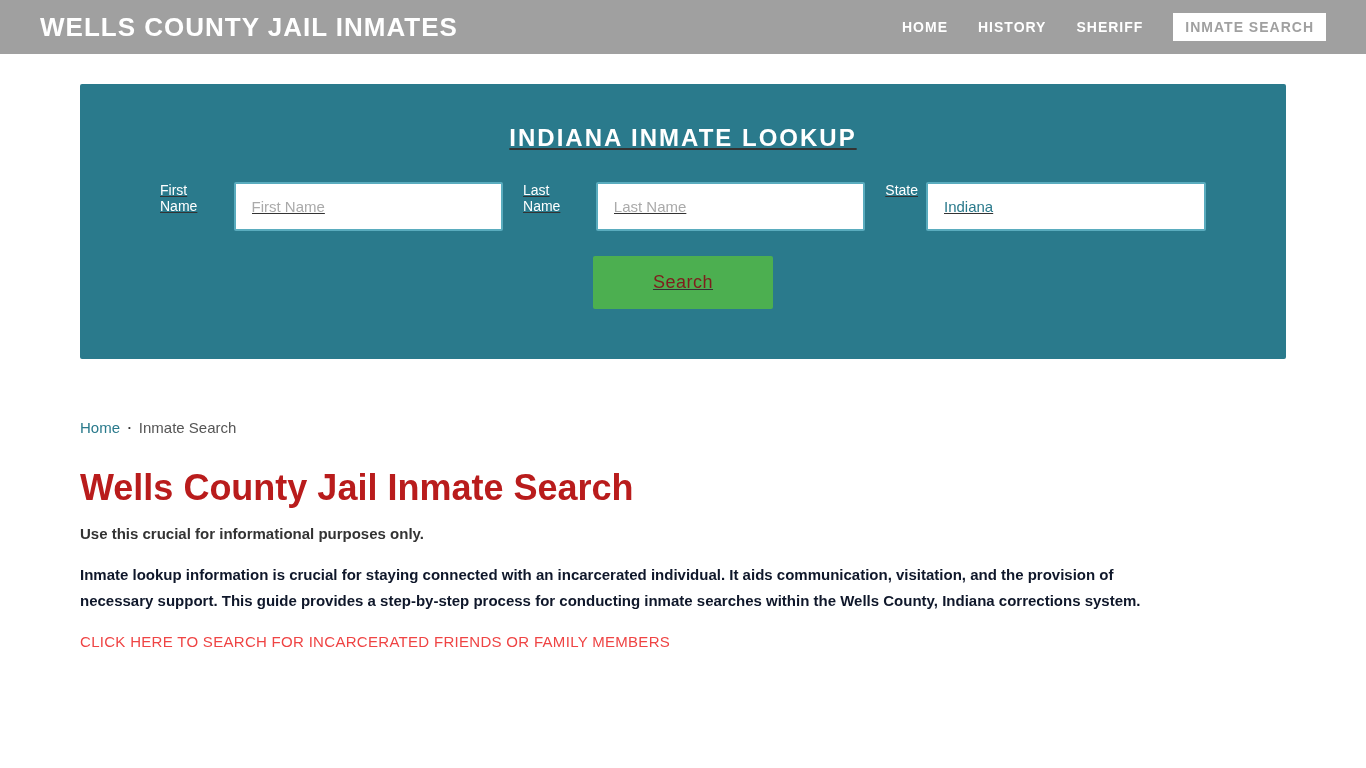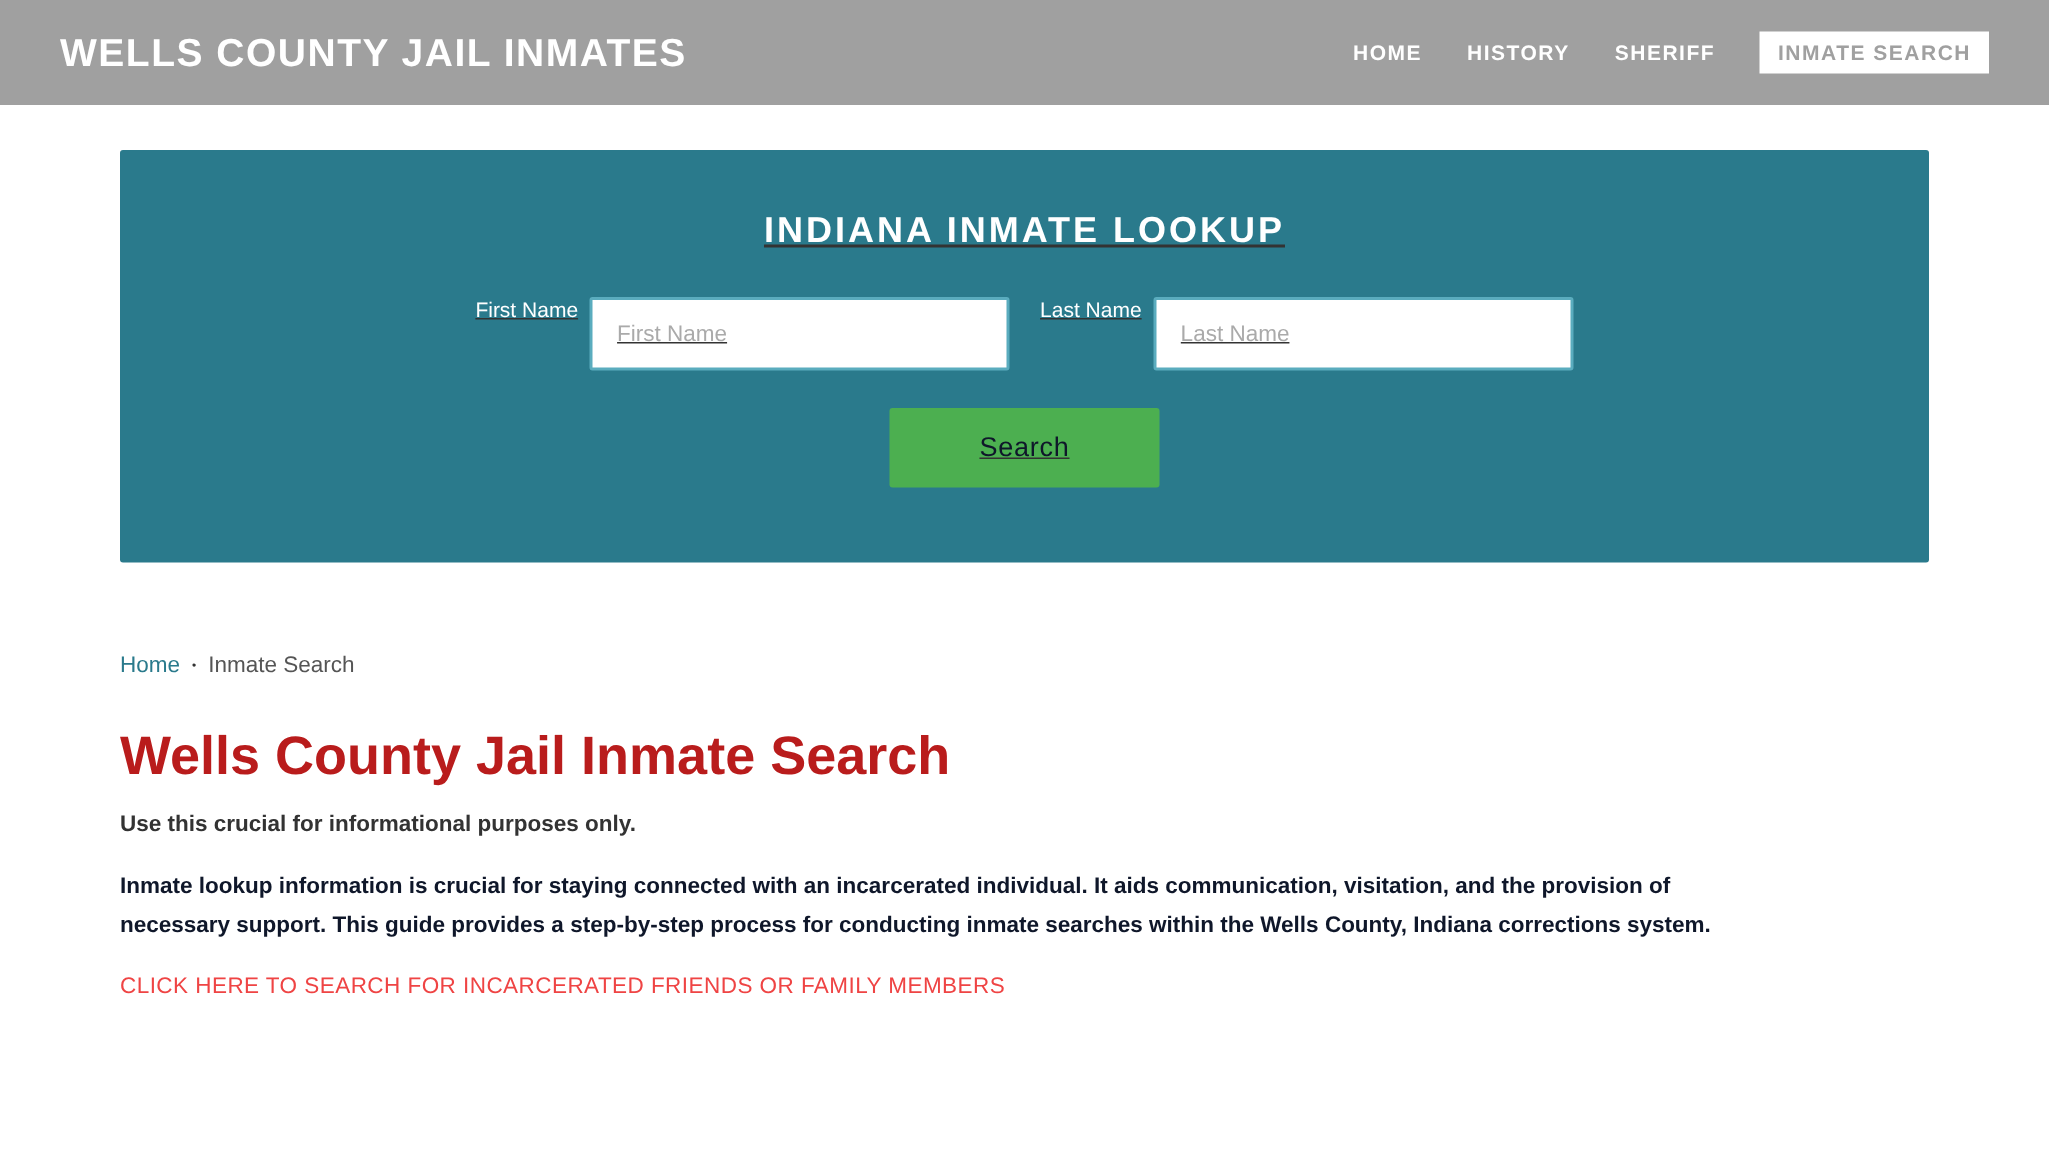--- a/index.html
+++ b/index.html
@@ -16,21 +16,21 @@
       min-height: 768px;
     }
 
     
     .header {
       background: #a0a0a0;
       padding: 0 40px;
       display: flex;
       align-items: center;
       justify-content: space-between;
-      height: 70px;
+      height: 54px;
     }
 
     .site-title {
       color: #fff;
       font-size: 26px;
       font-weight: 900;
       letter-spacing: 1px;
       text-transform: uppercase;
     }
 
@@ -115,21 +115,21 @@
       font-size: 15px;
     }
 
     .search-btn-row {
       display: flex;
       justify-content: center;
     }
 
     .search-btn {
       background: #4caf50;
-      color: #0f172a;
+      color: #7f1d1d;
       border: none;
       padding: 16px 60px;
       font-size: 18px;
       font-weight: 400;
       cursor: pointer;
       border-radius: 2px;
       letter-spacing: 0.5px;
     }
 
     
@@ -211,20 +211,24 @@
   <h2 class="banner-title">INDIANA INMATE LOOKUP</h2>
   <div class="form-row">
     <div class="form-field">
       <label class="form-label">First Name</label>
       <input class="form-input" type="text" placeholder="First Name" style="">
     </div>
     <div class="form-field">
       <label class="form-label">Last Name</label>
       <input class="form-input" type="text" placeholder="Last Name" style="">
     </div>
+    <div class="form-field">
+      <label class="form-label">State</label>
+      <input class="form-input state-input" type="text" value="Indiana" style="">
+    </div>
   </div>
   <div class="search-btn-row">
     <button class="search-btn">Search</button>
   </div>
 </section>
 
 <main class="main-content">
   
   <nav class="breadcrumb">
     <a class="breadcrumb-home">Home</a>

